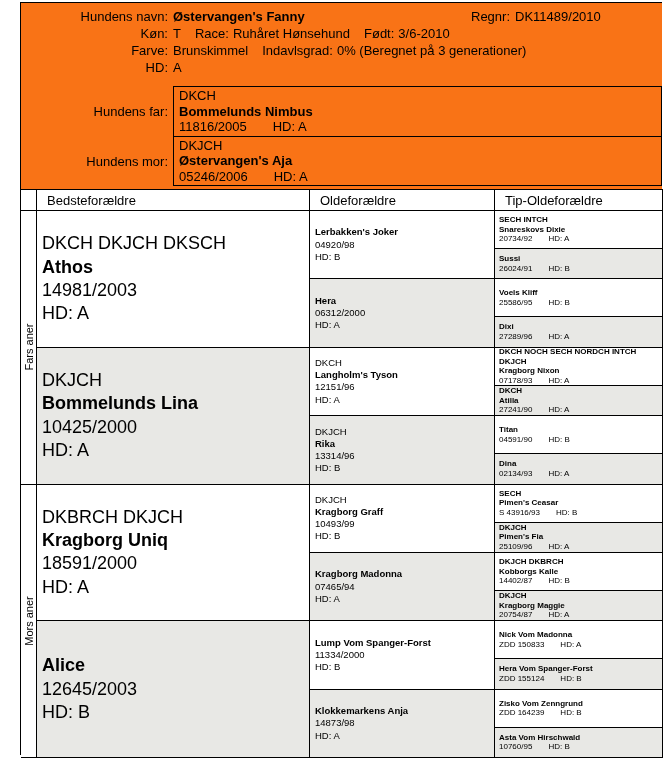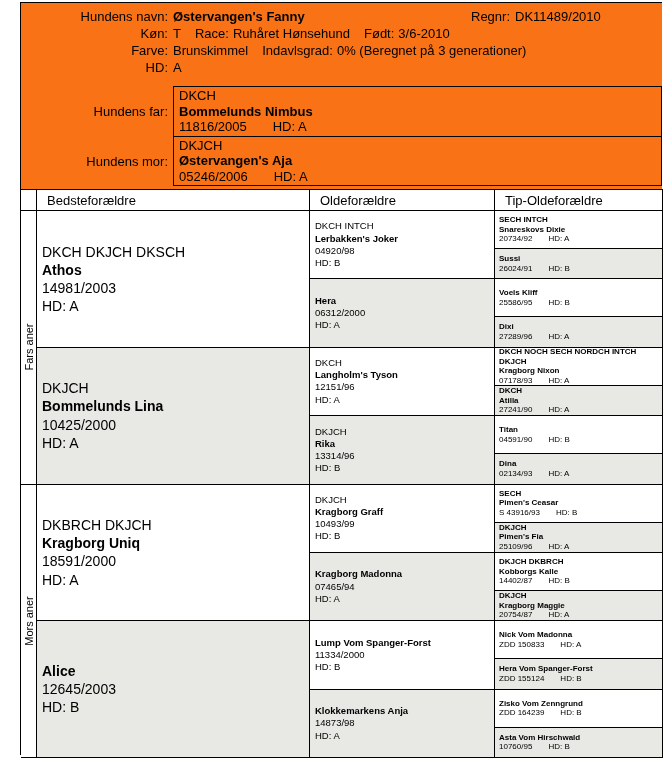--- a/index.html
+++ b/index.html
@@ -51,21 +51,21 @@
        overflow:hidden; }
   .nobl { border-left:none; }
   .nobt { border-top:none; }
   .hcell { font-size:13px; display:flex; align-items:center; padding:0 10px; }
   .glabel { position:relative; }
   .glabel span {
     position:absolute; left:50%; top:50%;
     transform:translate(-50%,-50%) rotate(-90deg);
     white-space:nowrap; font-size:11px;
   }
-  .gp { font-size:14px; line-height:1.3; padding:2px 5px;
+  .gp { font-size:18px; line-height:1.3; padding:2px 5px;
         display:flex; flex-direction:column; justify-content:center; }
   .gg { font-size:9.5px; line-height:1.28; padding:2px 5px;
         display:flex; flex-direction:column; justify-content:center; }
   .tp { font-size:8px; line-height:1.2; padding:1px 4px;
         display:flex; flex-direction:column; justify-content:center; }
   .tp .titles, .tp .name { font-weight:bold; }
   .gp .name, .gg .name { font-weight:bold; }
   .tp .regline .hdgap { margin-left:16px; }
   .shade { background:var(--shade,#e8e8e5); }
   .line:empty { display:none; }
@@ -161,21 +161,20 @@
       <div class="line">HD: A</div>
     </div>
     <div class="c gp shade" style="grid-column:2;grid-row:14/span 4">
 
       <div class="line name">Alice</div>
       <div class="line">12645/2003</div>
       <div class="line">HD: B</div>
     </div>
 
     <div class="c gg" style="grid-column:3;grid-row:2/span 2">
-      <div class="line titles">DKCH INTCH</div>
       <div class="line name">Lerbakken's Joker</div>
       <div class="line">04920/98</div>
       <div class="line">HD: B</div>
     </div>
     <div class="c gg shade" style="grid-column:3;grid-row:4/span 2">
 
       <div class="line name">Hera</div>
       <div class="line">06312/2000</div>
       <div class="line">HD:  A</div>
     </div>

